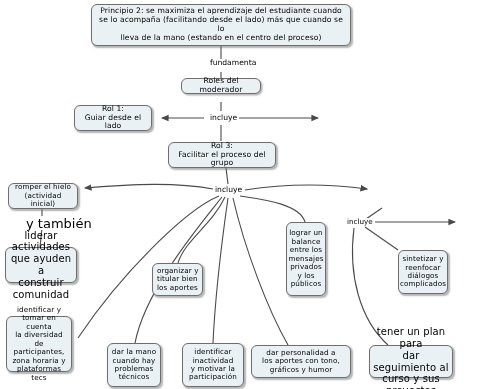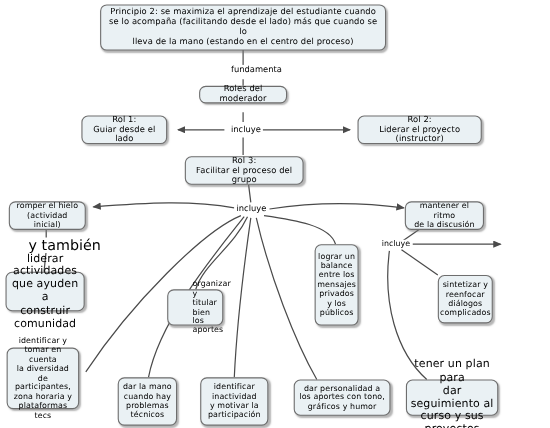--- a/index.html
+++ b/index.html
@@ -36,21 +36,21 @@
     justify-content: center;
     text-align: center;
     line-height: 1.18;
     padding: 2px 3px;
     white-space: pre-line;
     letter-spacing: 0.1px;
   }
   .node.left-text {
     justify-content: flex-start;
     text-align: left;
-    padding-left: 22px;
+    padding-left: 4px;
   }
   .linklabel {
     position: absolute;
     color: #000000;
     background: #ffffff;
     line-height: 1;
     white-space: nowrap;
     padding: 0 2px;
   }
 </style>
@@ -110,22 +110,20 @@
 
   <div class="linklabel" style="left:208px; top:59px; font-size:7.6px;">fundamenta</div>
 
   <div class="node" style="left:181px; top:78px; width:80px; height:16px; font-size:7.6px;">Roles del moderador</div>
 
   <div class="linklabel" style="left:208px; top:114px; font-size:7.6px;">incluye</div>
 
   <div class="node" style="left:74px; top:105px; width:78px; height:26px; font-size:7.6px;">Rol 1:
 Guiar desde el lado</div>
 
-  <div class="node" style="left:325px; top:105px; width:113px; height:26px; font-size:7.6px;">Rol 2:
-Liderar el proyecto (instructor)</div>
 
   <div class="node" style="left:168px; top:142px; width:108px; height:26px; font-size:7.6px;">Rol 3:
 Facilitar el proceso del grupo</div>
 
   <div class="linklabel" style="left:213px; top:186px; font-size:7.6px;">incluye</div>
 
   <div class="node" style="left:8px; top:183px; width:70px; height:26px; font-size:7.2px;">romper el hielo
 (actividad inicial)</div>
 
   <div class="linklabel" style="left:24px; top:217px; font-size:13px;">y también</div>
@@ -148,34 +146,32 @@
 
   <div class="node left-text" style="left:152px; top:263px; width:51px; height:33px; font-size:7.2px;">organizar y
 titular bien
 los aportes</div>
 
   <div class="node" style="left:182px; top:343px; width:62px; height:44px; font-size:7.2px;">identificar
 inactividad
 y motivar la
 participación</div>
 
-  <div class="node" style="left:267px; top:345px; width:88px; height:33px; font-size:7.2px;">dar personalidad a
+  <div class="node" style="left:251px; top:345px; width:100px; height:33px; font-size:7.2px;">dar personalidad a
 los aportes con tono,
 gráficos y humor</div>
 
   <div class="node" style="left:286px; top:222px; width:40px; height:74px; font-size:7.2px;">lograr un
 balance
 entre los
 mensajes
 privados
 y los
 públicos</div>
 
-  <div class="node" style="left:368px; top:183px; width:72px; height:26px; font-size:7.2px;">mantener el ritmo
-de la discusión</div>
 
   <div class="linklabel" style="left:345px; top:218px; font-size:7.2px;">incluye</div>
 
 
   <div class="node" style="left:398px; top:250px; width:50px; height:44px; font-size:7.2px;">sintetizar y
 reenfocar
 diálogos
 complicados</div>
 
   <div class="node" style="left:369px; top:345px; width:84px; height:33px; font-size:10px;">tener un plan para

